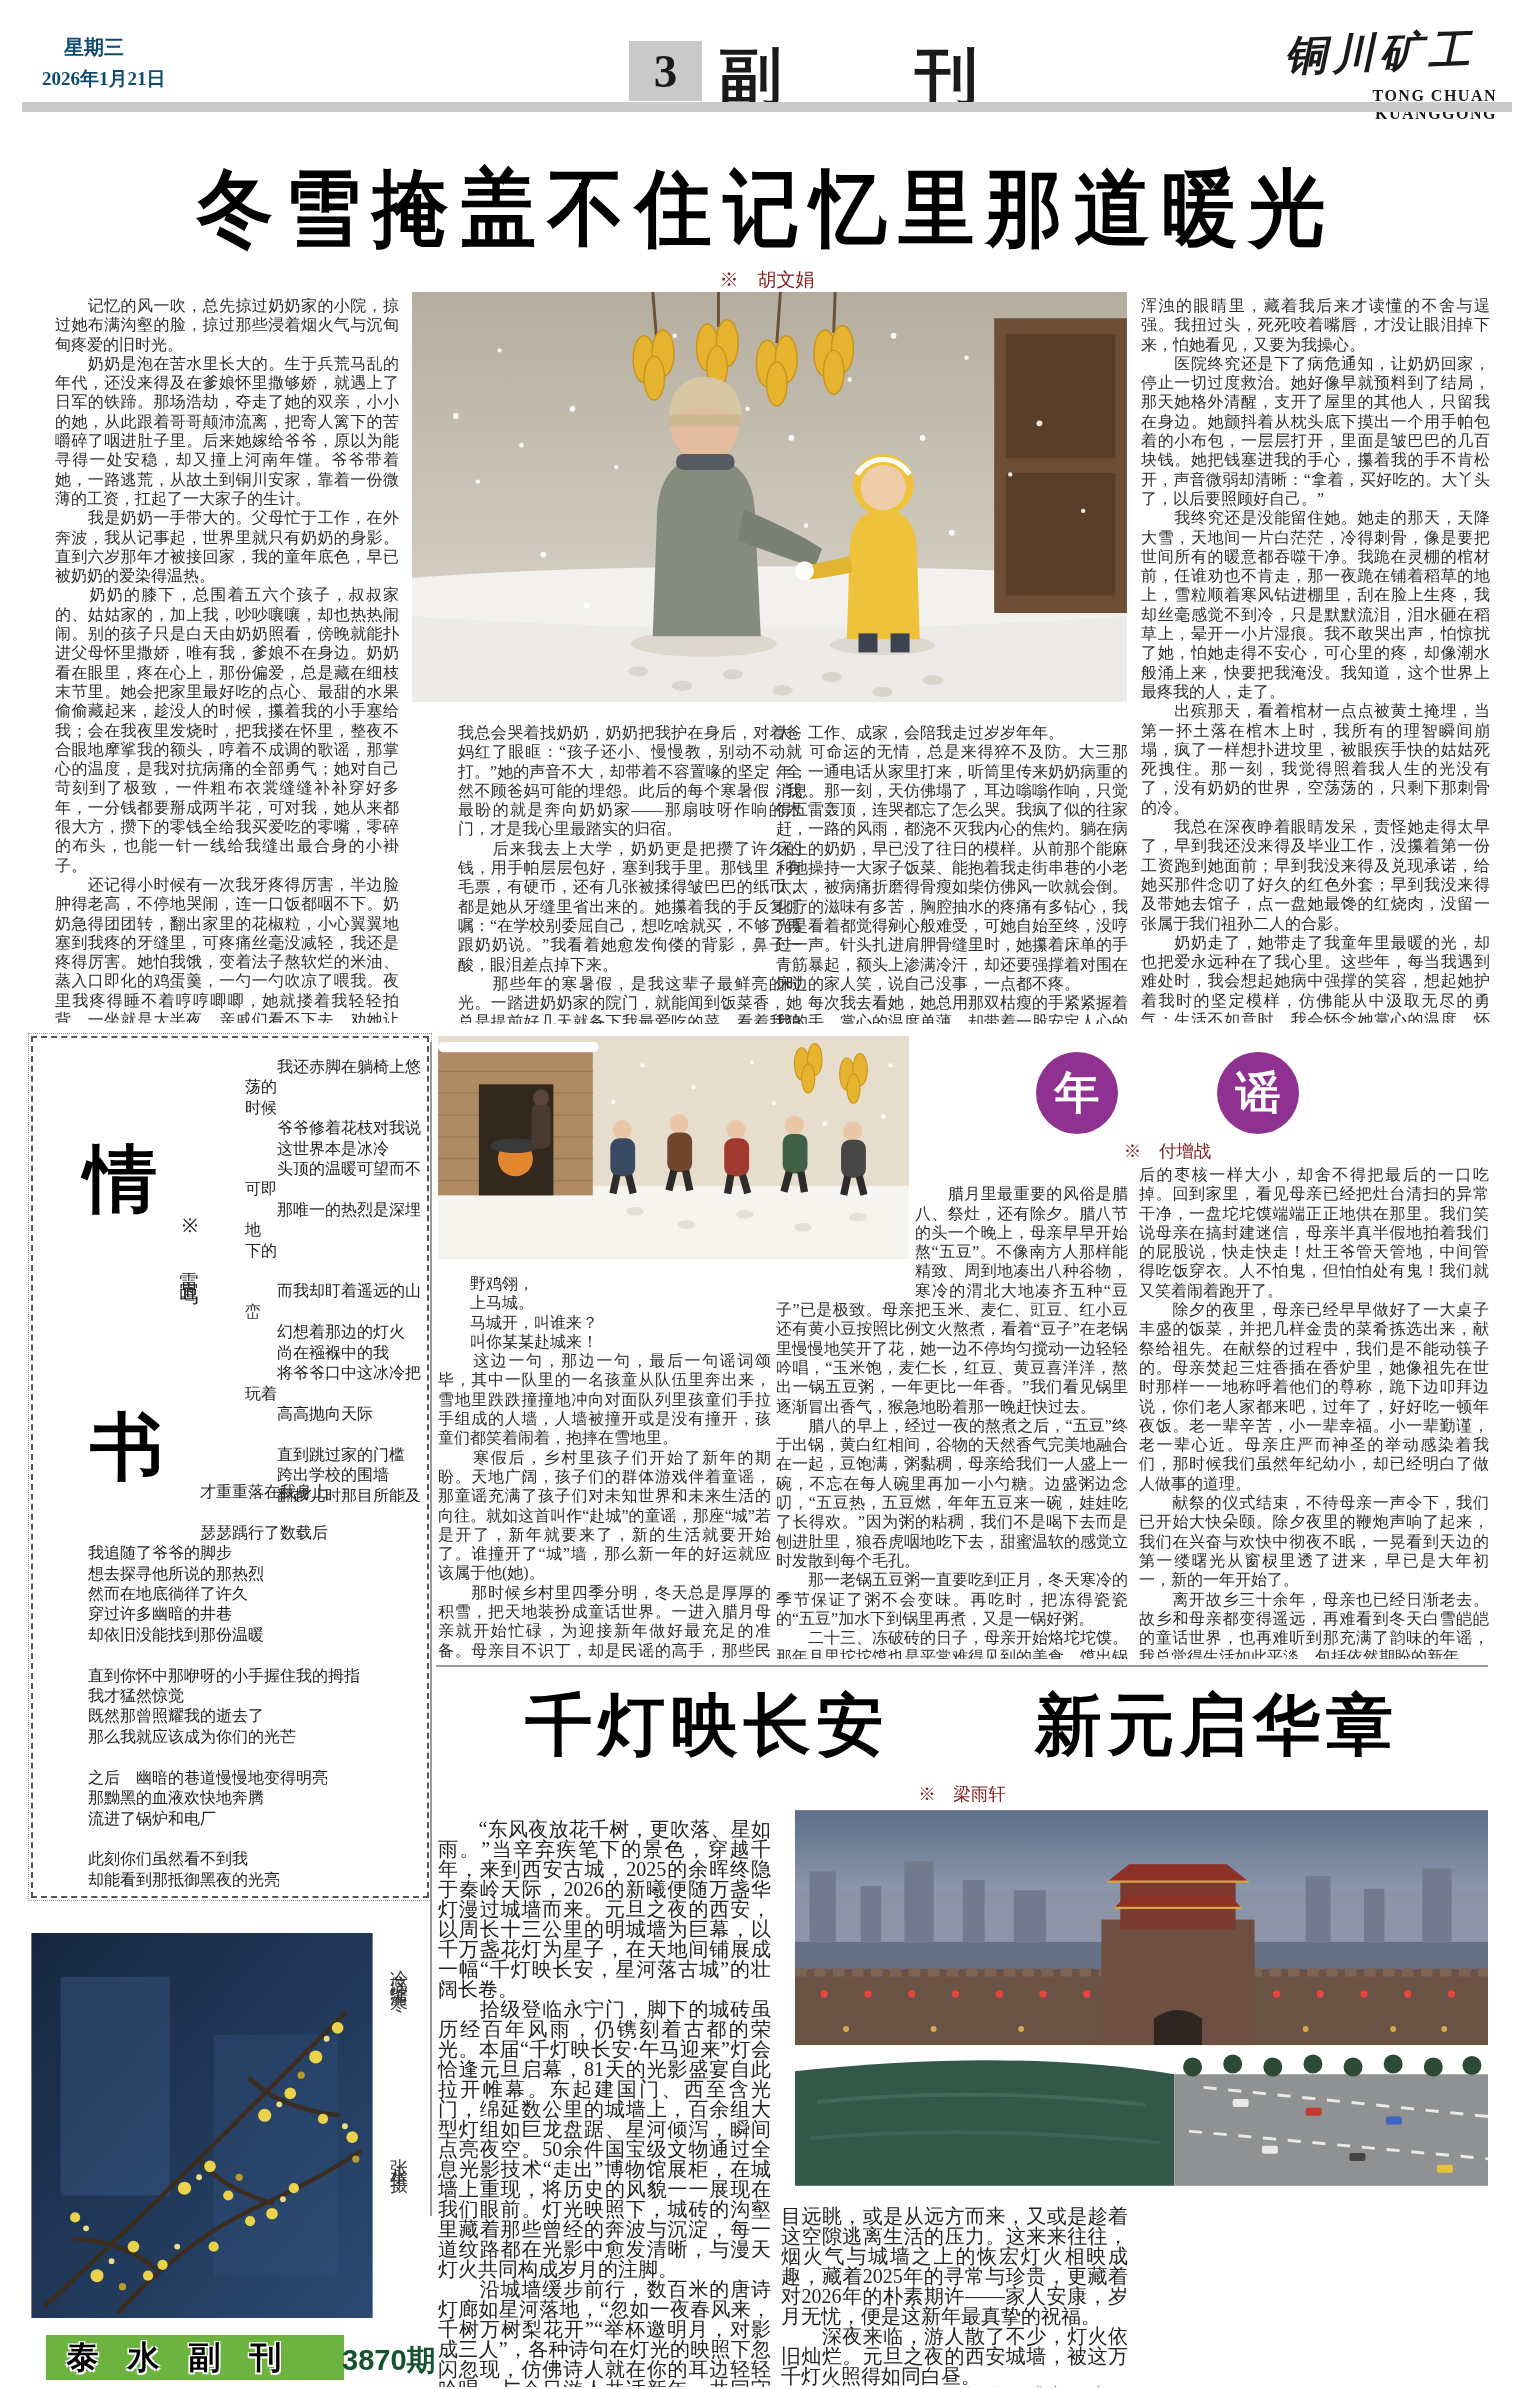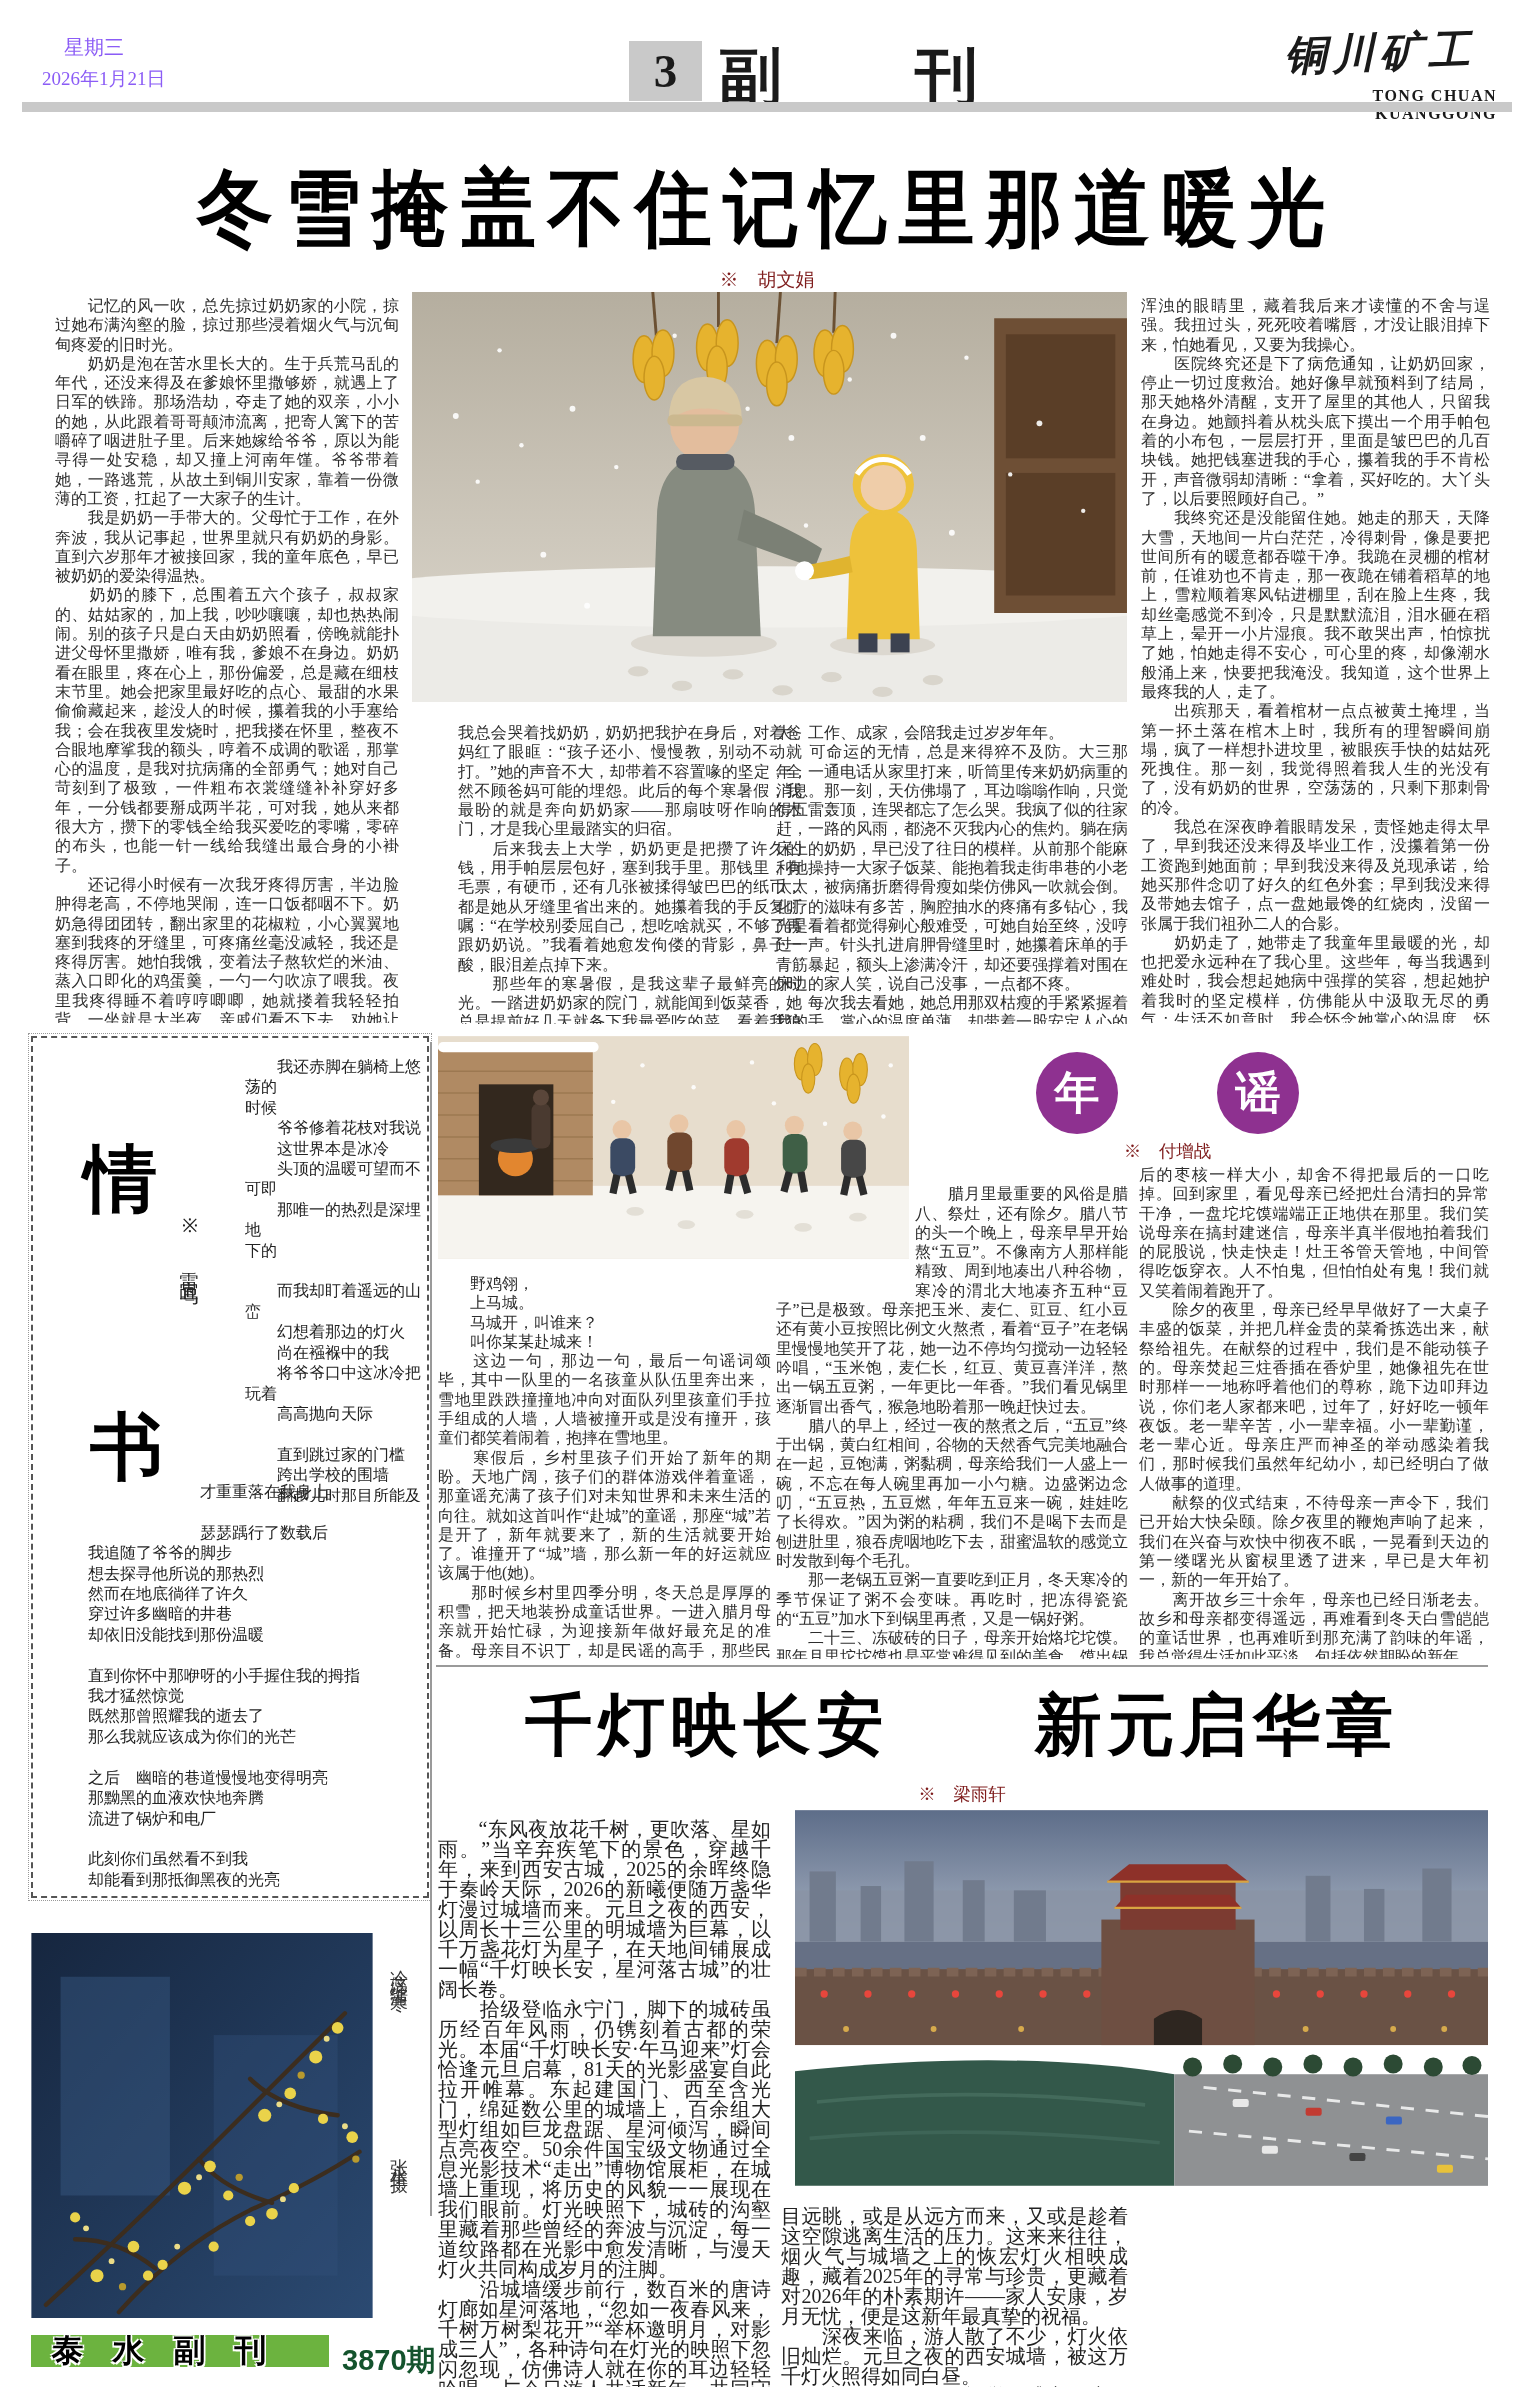--- a/index.html
+++ b/index.html
@@ -2,21 +2,21 @@
 <html style="font-size:11.7px"><head>
 <meta charset="utf-8">
 <style>
   html,body{margin:0;padding:0;background:#888;}
   .page{position:relative;width:1534px;height:2389px;background:#ffffff;
         font-family:"Liberation Serif",serif;color:#1a1a1a;overflow:hidden;margin:0 auto;}
   .abs{position:absolute;}
   .col{position:absolute;font-size:16px;line-height:19.3px;text-align:justify;
        white-space:pre-line;overflow:hidden;color:#2d2d2d;word-break:break-all;}
   .kai{font-size:20px;line-height:20px;color:#222;}
-  .hd-small{font-size:20px;color:#8b5cf6;}
+  .hd-small{font-size:20px;color:#0c4a6e;font-weight:bold;}
   .page-num-box{background:#c9c9c9;display:flex;align-items:center;justify-content:center;}
   .page-num{font-size:47px;font-weight:700;font-family:"Liberation Serif",serif;}
   .section-title{font-size:63px;font-weight:700;letter-spacing:35px;white-space:nowrap;}
   .masthead{font-size:42px;font-weight:900;font-style:italic;letter-spacing:5.8px;transform:rotate(-2deg);white-space:nowrap;}
   .masthead-py{font-size:16px;font-weight:700;letter-spacing:1.5px;text-align:center;}
   .divider{background:#c9c9c9;}
   .main-headline{font-family:"Liberation Sans",sans-serif;font-weight:900;font-size:76px;
        letter-spacing:11.7px;text-align:center;white-space:nowrap;transform:scaleY(1.1);color:#000;}
   .author-line{font-size:19px;text-align:center;color:#7f1d1d;}
   .poem-box{border:2.2px dashed #555;outline:0.7px dotted #999;outline-offset:2.2px;}
@@ -459,19 +459,19 @@
         <circle cx="125" cy="485" r="5"></circle>
           <circle cx="285" cy="335" r="5"></circle>
           <circle cx="370" cy="195" r="5"></circle>
         <circle cx="445" cy="310" r="5"></circle>
       </g>
     </svg>
   </div>
   <div class="abs v-caption" style="left:387px;top:1956px;">冷蕊绽清寒</div>
   <div class="abs v-caption" style="left:387px;top:2144px;">张永生摄</div>
 
-  <div class="abs footer-box" style="left:31px;top:2335px;width:298px;height:32px;">
+  <div class="abs footer-box" style="left:46px;top:2335px;width:298px;height:45px;">
     <span class="footer-brand">泰水副刊</span>
   </div>
   <div class="abs footer-issue" style="left:342px;top:2341px;">3870期</div>
 
 </div>
 
 
 </body></html>

